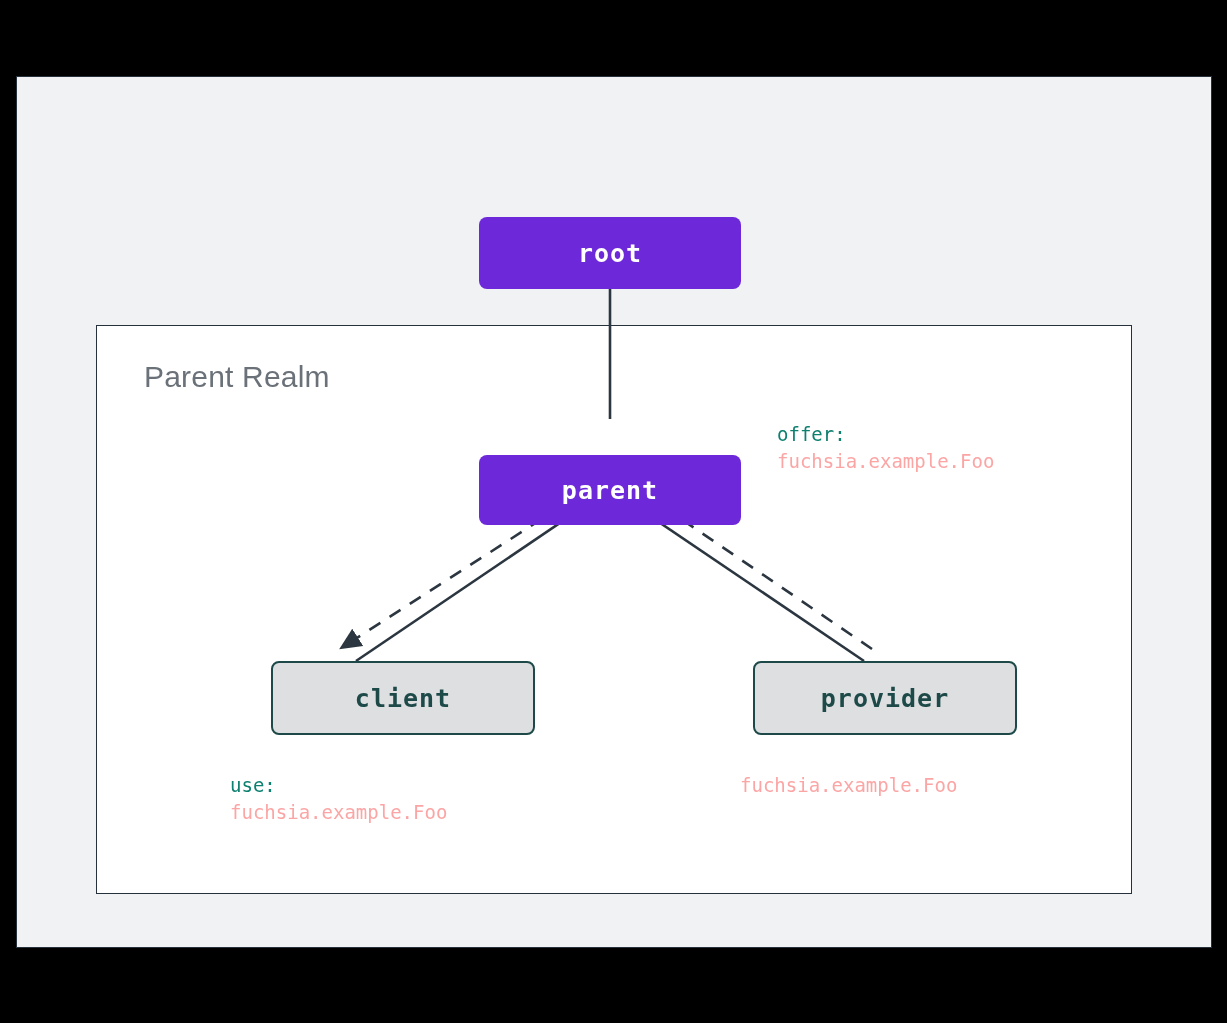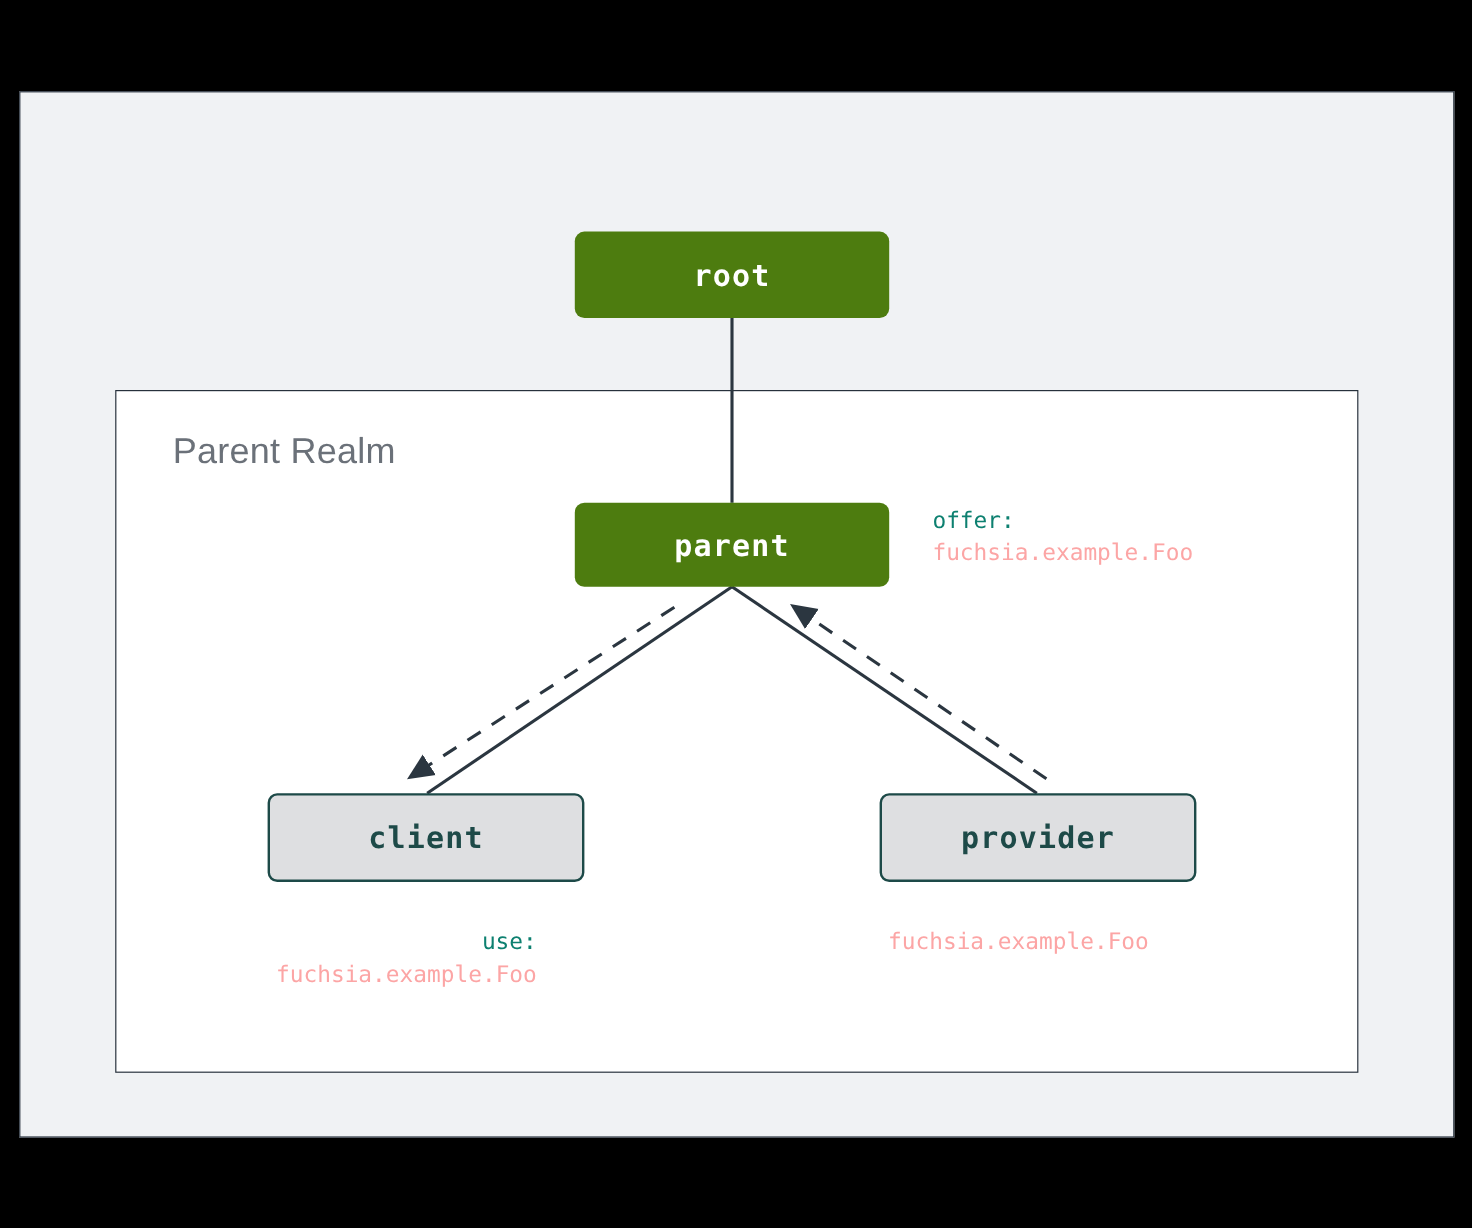--- a/index.html
+++ b/index.html
@@ -71,48 +71,50 @@
     display: flex;
     align-items: center;
     justify-content: center;
     border-radius: 8px;
     font-family: "DejaVu Sans Mono", "Liberation Mono", monospace;
     font-size: 25px;
     font-weight: bold;
     letter-spacing: 1px;
   }
   .node.filled {
-    background: #4d7c0f;
+    background: #6d28d9;
     color: #ffffff;
     border: none;
+    margin-top: 24px;
   }
   .node.outlined {
     background: #dedfe1;
     color: #1d4a48;
     border: 2.5px solid #1d4a48;
+    margin-left: 48px;
   }
 
   #node-root     { left: 479px; top: 193px; width: 262px; height: 72px; }
-  #node-parent   { left: 479px; top: 419px; width: 262px; height: 70px; }
+  #node-parent   { left: 479px; top: 431px; width: 262px; height: 70px; }
   #node-client   { left: 223px; top: 661px; width: 264px; height: 74px; }
-  #node-provider { left: 733px; top: 661px; width: 264px; height: 74px; }
+  #node-provider { left: 705px; top: 661px; width: 264px; height: 74px; }
 
   
   .cap {
     position: absolute;
     font-family: "DejaVu Sans Mono", "Liberation Mono", monospace;
     font-size: 19px;
     line-height: 27px;
     white-space: nowrap;
   }
   .cap .kw  { color: #0d8070; display: block; }
   .cap .val { color: #fca5a5; display: block; }
 
   #cap-offer  { left: 777px; top: 421px; }
-  #cap-use    { left: 230px; top: 772px; text-align: right; }
+  #cap-use    { left: 230px; top: 772px; }
   #cap-expose { left: 740px; top: 772px; }
 </style>
 </head>
 <body>
 
 <div id="frame">
 
   <div id="canvas">
 
     

